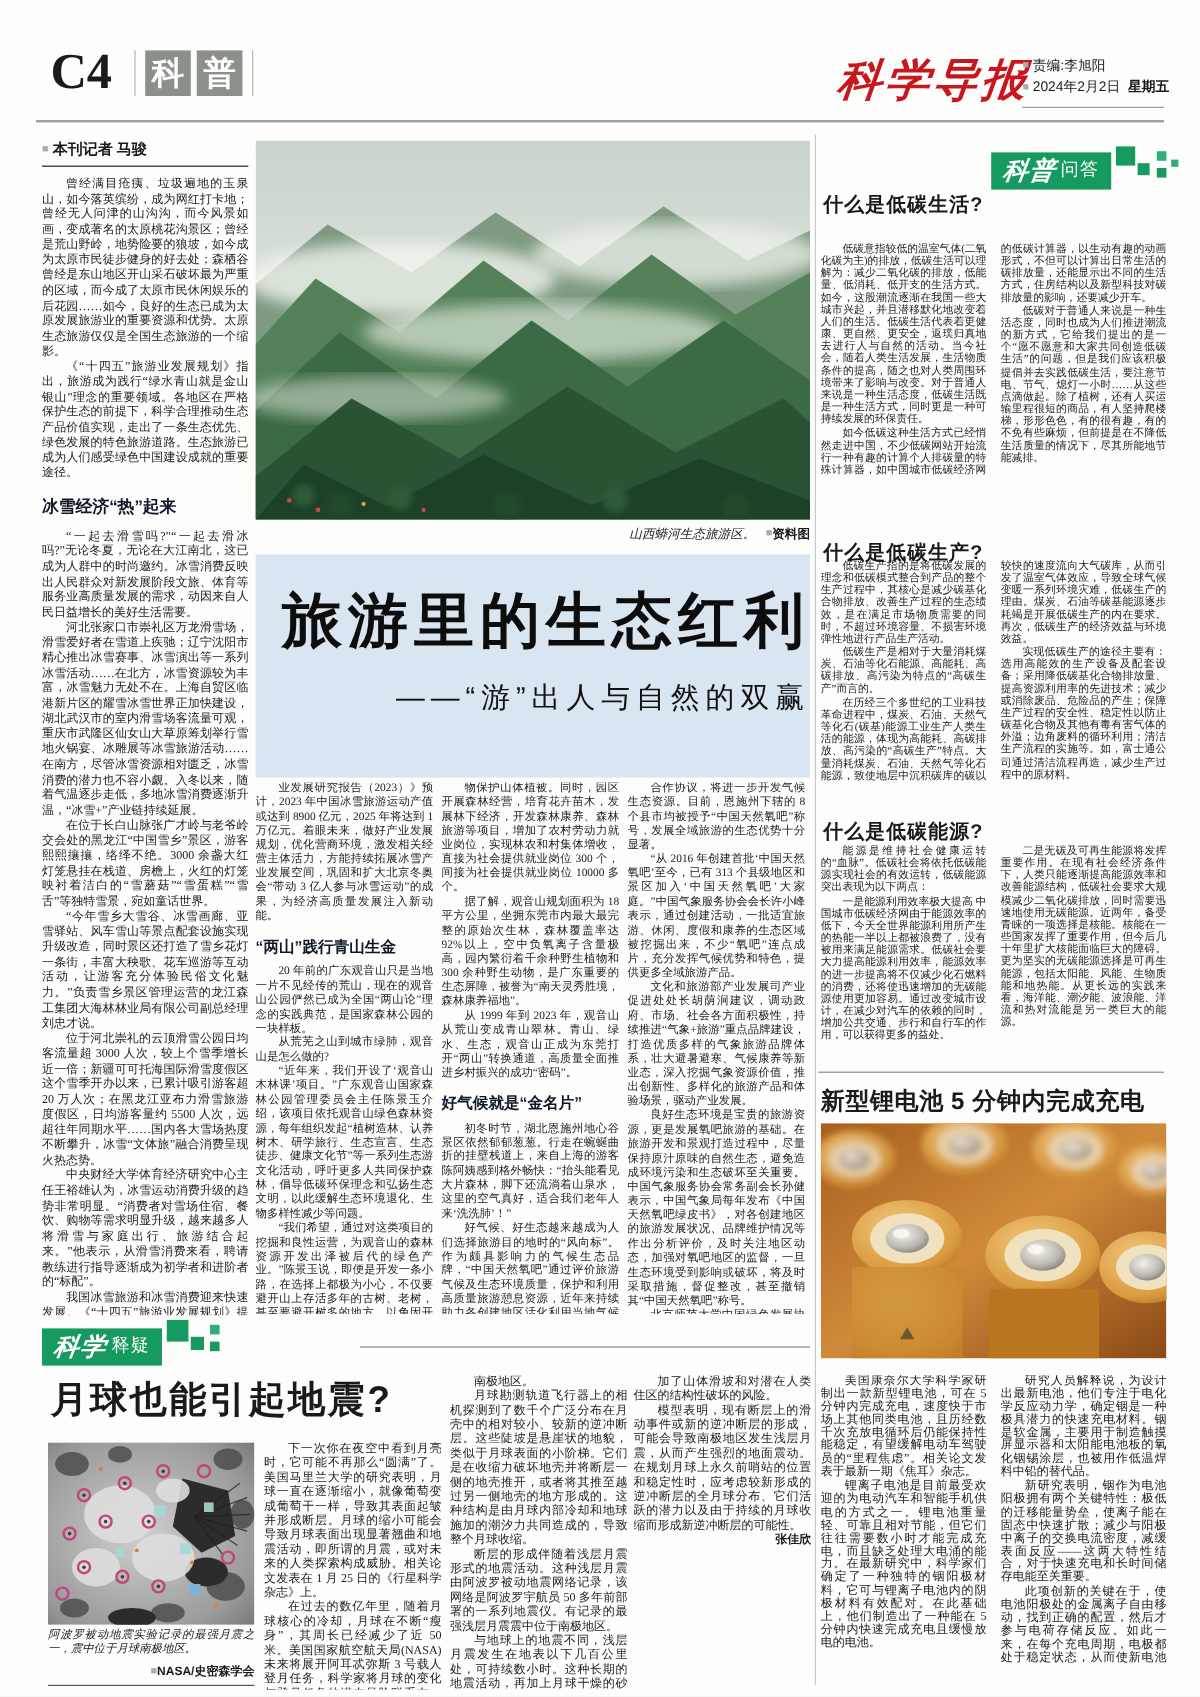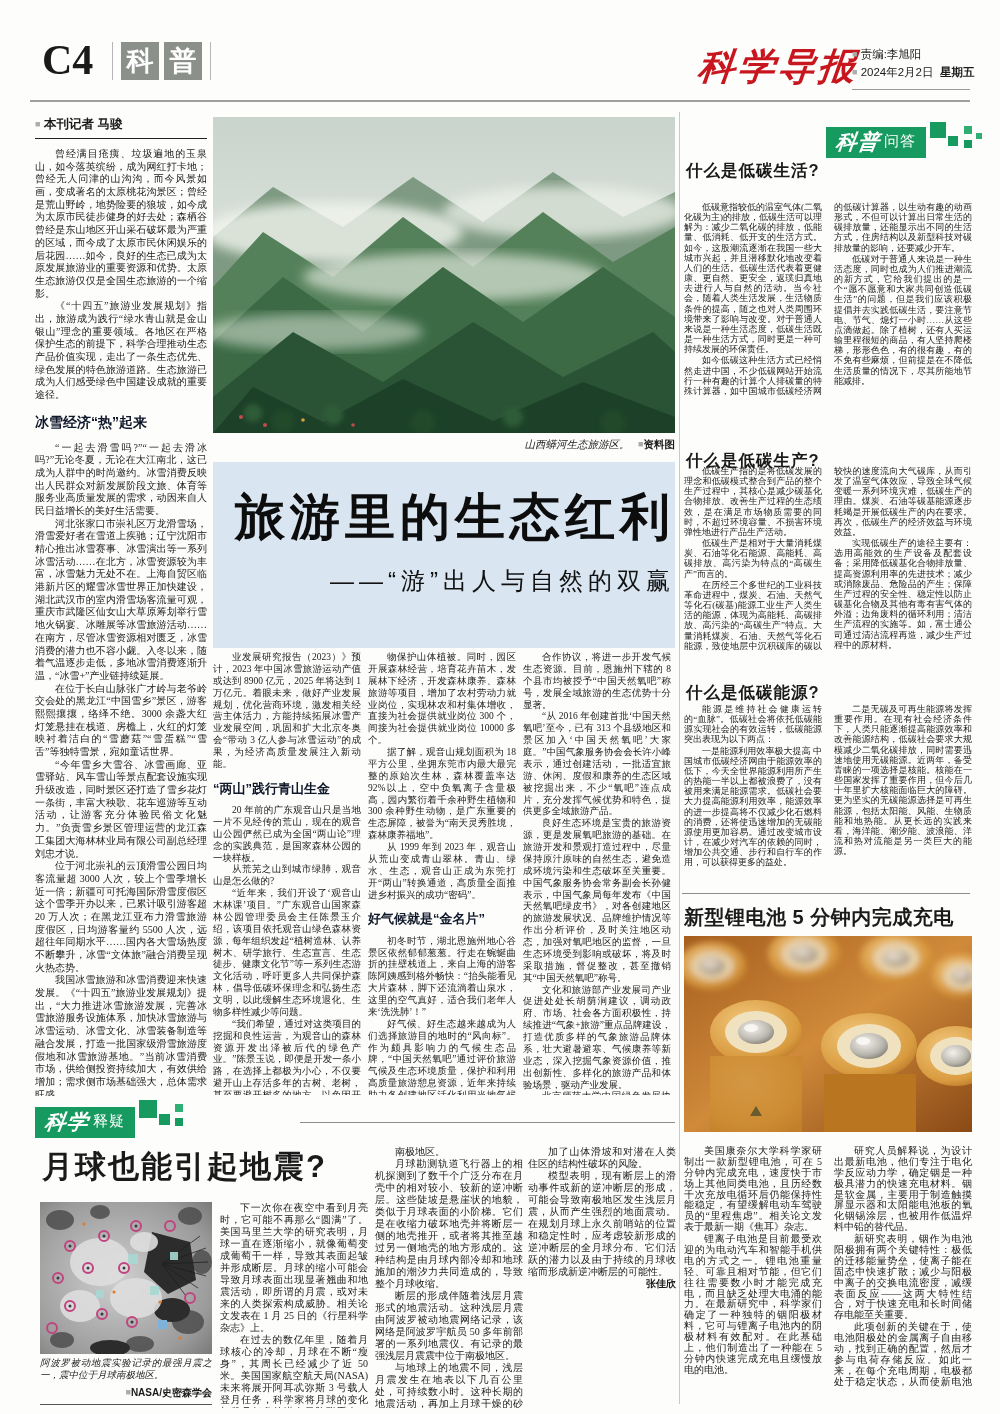--- a/index.html
+++ b/index.html
@@ -95,20 +95,21 @@
   <div class="abs" id="byline"><span class="graysq">■</span> <span>本刊记者 马骏</span></div>
   <div class="col" id="left-col">
       <p>曾经满目疮痍、垃圾遍地的玉泉山，如今落英缤纷，成为网红打卡地；曾经无人问津的山沟沟，而今风景如画，变成著名的太原桃花沟景区；曾经是荒山野岭，地势险要的狼坡，如今成为太原市民徒步健身的好去处；森栖谷曾经是东山地区开山采石破坏最为严重的区域，而今成了太原市民休闲娱乐的后花园……如今，良好的生态已成为太原发展旅游业的重要资源和优势。太原生态旅游仅仅是全国生态旅游的一个缩影。</p>
       <p>《“十四五”旅游业发展规划》指出，旅游成为践行“绿水青山就是金山银山”理念的重要领域。各地区在严格保护生态的前提下，科学合理推动生态产品价值实现，走出了一条生态优先、绿色发展的特色旅游道路。生态旅游已成为人们感受绿色中国建设成就的重要途径。</p>
       <h3 class="colhead">冰雪经济“热”起来</h3>
       <p>“一起去滑雪吗?”“一起去滑冰吗?”无论冬夏，无论在大江南北，这已成为人群中的时尚邀约。冰雪消费反映出人民群众对新发展阶段文旅、体育等服务业高质量发展的需求，动因来自人民日益增长的美好生活需要。</p>
       <p>河北张家口市崇礼区万龙滑雪场，滑雪爱好者在雪道上疾驰；辽宁沈阳市精心推出冰雪赛事、冰雪演出等一系列冰雪活动……在北方，冰雪资源较为丰富，冰雪魅力无处不在。上海自贸区临港新片区的耀雪冰雪世界正加快建设，湖北武汉市的室内滑雪场客流量可观，重庆市武隆区仙女山大草原筹划举行雪地火锅宴、冰雕展等冰雪旅游活动……在南方，尽管冰雪资源相对匮乏，冰雪消费的潜力也不容小觑。入冬以来，随着气温逐步走低，多地冰雪消费逐渐升温，“冰雪+”产业链持续延展。</p>
       <p>在位于长白山脉张广才岭与老爷岭交会处的黑龙江“中国雪乡”景区，游客熙熙攘攘，络绎不绝。3000 余盏大红灯笼悬挂在栈道、房檐上，火红的灯笼映衬着洁白的“雪蘑菇”“雪蛋糕”“雪舌”等独特雪景，宛如童话世界。</p>
       <p>“今年雪乡大雪谷、冰雪画廊、亚雪驿站、风车雪山等景点配套设施实现升级改造，同时景区还打造了雪乡花灯一条街，丰富大秧歌、花车巡游等互动活动，让游客充分体验民俗文化魅力。”负责雪乡景区管理运营的龙江森工集团大海林林业局有限公司副总经理刘忠才说。</p>
       <p>位于河北崇礼的云顶滑雪公园日均客流量超 3000 人次，较上个雪季增长近一倍；新疆可可托海国际滑雪度假区这个雪季开办以来，已累计吸引游客超 20 万人次；在黑龙江亚布力滑雪旅游度假区，日均游客量约 5500 人次，远超往年同期水平……国内各大雪场热度不断攀升，冰雪“文体旅”融合消费呈现火热态势。</p>
+      <p>中央财经大学体育经济研究中心主任王裕雄认为，冰雪运动消费升级的趋势非常明显。“消费者对雪场住宿、餐饮、购物等需求明显升级，越来越多人将滑雪与家庭出行、旅游结合起来。”他表示，从滑雪消费来看，聘请教练进行指导逐渐成为初学者和进阶者的“标配”。</p>
       <p>我国冰雪旅游和冰雪消费迎来快速发展。《“十四五”旅游业发展规划》提出，“大力推进冰雪旅游发展，完善冰雪旅游服务设施体系，加快冰雪旅游与冰雪运动、冰雪文化、冰雪装备制造等融合发展，打造一批国家级滑雪旅游度假地和冰雪旅游基地。”当前冰雪消费市场，供给侧投资持续加大，有效供给增加；需求侧市场基础强大，总体需求旺盛。</p>
     </div>
 
   <div class="abs" id="feature-photo">
     <svg width="462" height="316" viewBox="0 0 462 316" xmlns="http://www.w3.org/2000/svg">
       <defs>
         <linearGradient id="sky" x1="0" y1="0" x2="0" y2="1">
           <stop offset="0" stop-color="#c9d4cd"></stop>
             <stop offset="1" stop-color="#eef2ea"></stop>
         </linearGradient>
@@ -165,22 +166,22 @@
       <p>物保护山体植被。同时，园区开展森林经营，培育花卉苗木，发展林下经济，开发森林康养、森林旅游等项目，增加了农村劳动力就业岗位，实现林农和村集体增收，直接为社会提供就业岗位 300 个，间接为社会提供就业岗位 10000 多个。</p>
       <p>据了解，观音山规划面积为 18 平方公里，坐拥东莞市内最大最完整的原始次生林，森林覆盖率达 92%以上，空中负氧离子含量极高，园内繁衍着千余种野生植物和 300 余种野生动物，是广东重要的生态屏障，被誉为“南天灵秀胜境，森林康养福地”。</p>
       <p>从 1999 年到 2023 年，观音山从荒山变成青山翠林。青山、绿水、生态，观音山正成为东莞打开“两山”转换通道，高质量全面推进乡村振兴的成功“密码”。</p>
       <h3 class="colhead">好气候就是“金名片”</h3>
       <p>初冬时节，湖北恩施州地心谷景区依然郁郁葱葱。行走在蜿蜒曲折的挂壁栈道上，来自上海的游客陈阿姨感到格外畅快：“抬头能看见大片森林，脚下还流淌着山泉水，这里的空气真好，适合我们老年人来‘洗洗肺’！”</p>
       <p>好气候、好生态越来越成为人们选择旅游目的地时的“风向标”。作为颇具影响力的气候生态品牌，“中国天然氧吧”通过评价旅游气候及生态环境质量，保护和利用高质量旅游憩息资源，近年来持续助力各创建地区活化利用当地气候生态资源，创新发展氧吧旅游等新业态新模式，赋能地方发展绿色经济。</p>
     </div>
   <div class="col midcol" id="midcol3">
       <p>合作协议，将进一步开发气候生态资源。目前，恩施州下辖的 8 个县市均被授予“中国天然氧吧”称号，发展全域旅游的生态优势十分显著。</p>
       <p>“从 2016 年创建首批‘中国天然氧吧’至今，已有 313 个县级地区和景区加入‘中国天然氧吧’大家庭。”中国气象服务协会会长许小峰表示，通过创建活动，一批适宜旅游、休闲、度假和康养的生态区域被挖掘出来，不少“氧吧”连点成片，充分发挥气候优势和特色，提供更多全域旅游产品。</p>
+      <p>文化和旅游部产业发展司产业促进处处长胡荫涧建议，调动政府、市场、社会各方面积极性，持续推进“气象+旅游”重点品牌建设，打造优质多样的气象旅游品牌体系，壮大避暑避寒、气候康养等新业态，深入挖掘气象资源价值，推出创新性、多样化的旅游产品和体验场景，驱动产业发展。</p>
       <p>良好生态环境是宝贵的旅游资源，更是发展氧吧旅游的基础。在旅游开发和景观打造过程中，尽量保持原汁原味的自然生态，避免造成环境污染和生态破坏至关重要。中国气象服务协会常务副会长孙健表示，中国气象局每年发布《中国天然氧吧绿皮书》，对各创建地区的旅游发展状况、品牌维护情况等作出分析评价，及时关注地区动态，加强对氧吧地区的监督，一旦生态环境受到影响或破坏，将及时采取措施，督促整改，甚至撤销其“中国天然氧吧”称号。</p>
-      <p>文化和旅游部产业发展司产业促进处处长胡荫涧建议，调动政府、市场、社会各方面积极性，持续推进“气象+旅游”重点品牌建设，打造优质多样的气象旅游品牌体系，壮大避暑避寒、气候康养等新业态，深入挖掘气象资源价值，推出创新性、多样化的旅游产品和体验场景，驱动产业发展。</p>
       <p>北京师范大学中国绿色发展协同创新中心教授张九天认为，构建气候友好的旅游经济应推动产业协同发展，以发展低碳生态旅游为抓手，因地制宜，结合当地特色文化，促进一产、二产、三产融合发展，将生态优势转化为经济价值。</p>
     </div>
 
   <div class="qa-badge" style="left:826px;top:126px;">
     <div class="green-band">
       <span class="script">科普</span>
       <span class="rest">问答</span>
     </div>
     <div class="pix">
       <i style="left:0;top:-4px;width:16px;height:16px;"></i>

